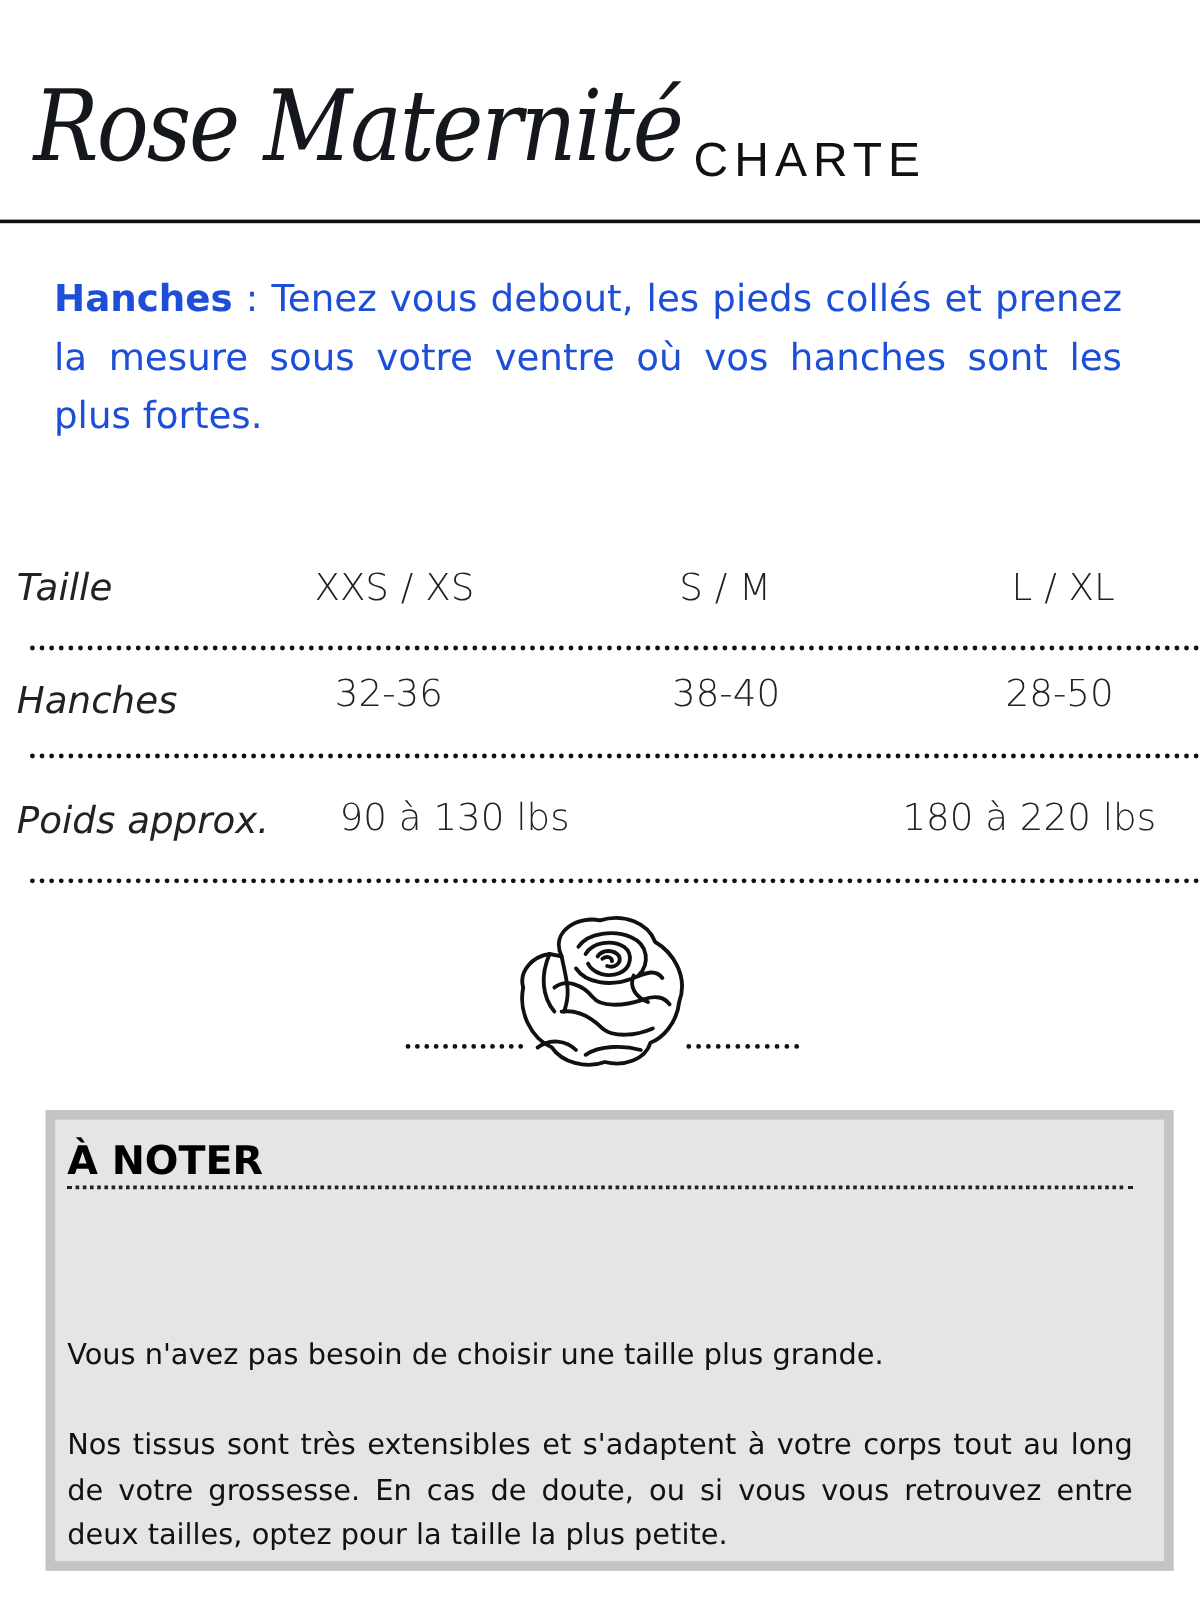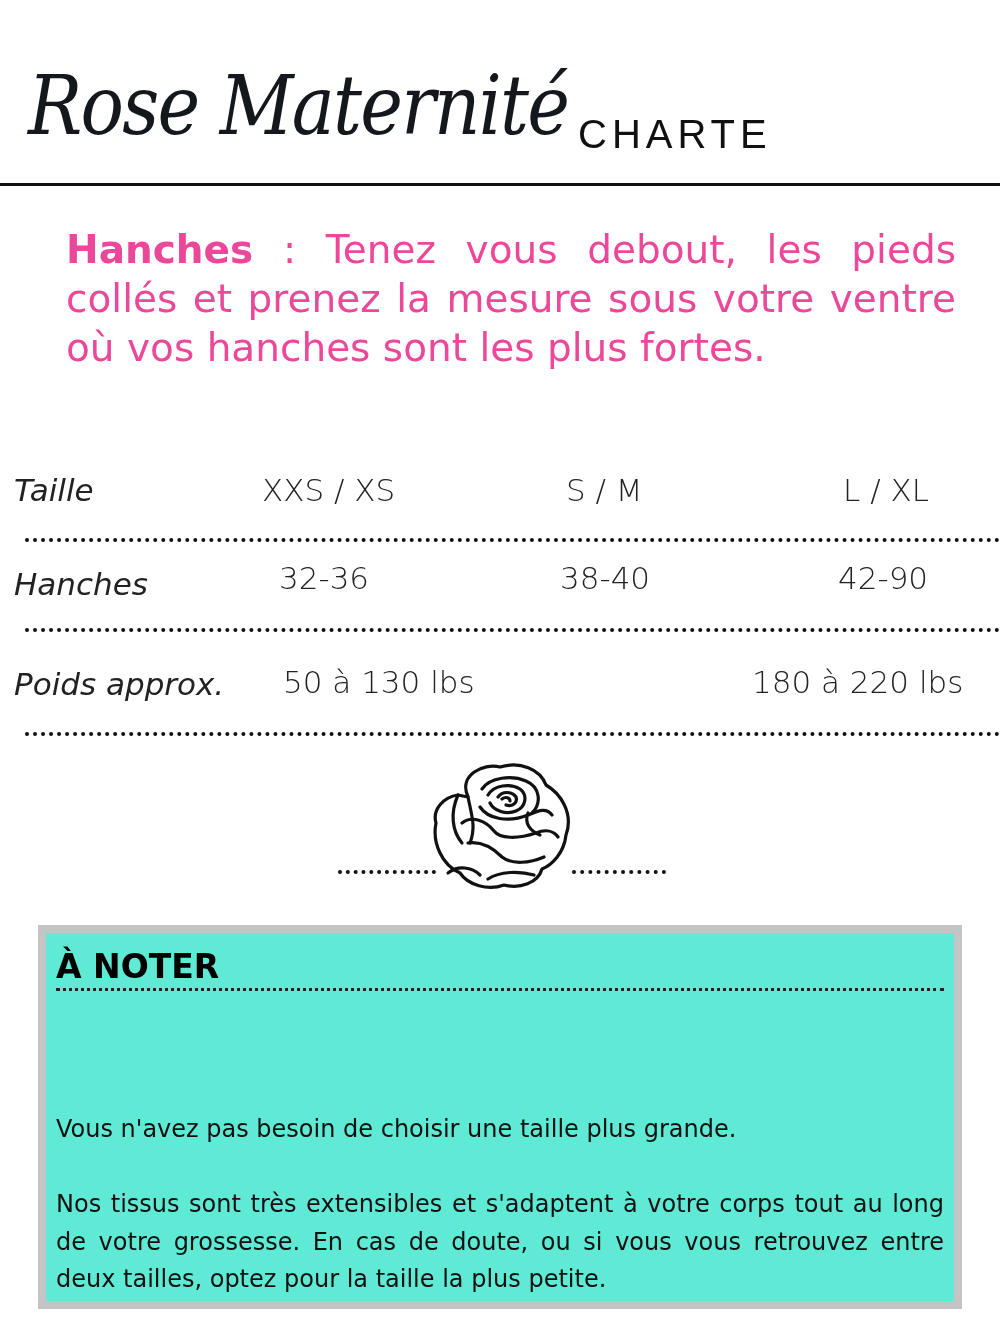--- a/index.html
+++ b/index.html
@@ -17,23 +17,23 @@
       transform: scaleX(0.88); transform-origin: left top;
     }
     .brand-charte {
       position: absolute; left: 578px; top: 112px;
       font-family: "Liberation Sans", sans-serif; font-weight: normal;
       font-size: 40px; letter-spacing: 5px; color: #111;
     }
     .header-rule { position: absolute; left: 0; top: 183px; width: 1000px; height: 3px; background: #111; }
 
     .intro {
-      position: absolute; left: 66px; top: 225px; width: 890px;
-      font-family: "DejaVu Sans", sans-serif; font-size: 39px; line-height: 49px;
-      text-align: justify; color: #ec4899;
+      position: absolute; left: 45px; top: 225px; width: 890px;
+      font-family: "DejaVu Sans", sans-serif; font-size: 31px; line-height: 49px;
+      text-align: justify; color: #1d4ed8;
     }
     .intro b { font-weight: bold; }
 
     .table { position: absolute; left: 0; top: 460px; width: 1000px; }
     .trow { position: absolute; left: 0; width: 1000px; height: 60px; }
     .cell {
       position: absolute; font-family: "DejaVu Sans", sans-serif; font-weight: 300;
       font-size: 31px; color: #222; white-space: nowrap;
     }
     .label { left: 14px; font-style: italic; }
@@ -42,21 +42,21 @@
       border-top: 4px dotted #111;
     }
 
     .rose-wrap { position: absolute; left: 330px; top: 755px; width: 340px; height: 140px; }
     .rose-dots-left { position: absolute; left: 8px; top: 115px; width: 98px; border-top: 4px dotted #111; }
     .rose-dots-right { position: absolute; left: 242px; top: 115px; width: 94px; border-top: 4px dotted #111; }
     .rose-svg { position: absolute; left: 98px; top: 2px; }
 
     .note-box {
       position: absolute; left: 38px; top: 925px; width: 908px; height: 368px;
-      border: 8px solid #c4c4c4; background: #5eead4;
+      border: 8px solid #c4c4c4; background: #e5e5e5; padding-left: 16px;
     }
     .note-title {
       position: absolute; left: 10px; top: 14px;
       font-family: "DejaVu Sans", sans-serif; font-weight: bold; font-size: 33px;
       color: #000; letter-spacing: 0px;
     }
     .note-rule { position: absolute; left: 10px; top: 55px; width: 888px; border-top: 3px dotted #222; }
     .note-text {
       position: absolute; left: 10px; width: 888px;
       font-family: "DejaVu Sans", sans-serif; font-size: 24px; line-height: 37.5px;
@@ -85,27 +85,27 @@
     <span class="cell" style="left:262px">XXS / XS</span>
     <span class="cell" style="left:566px">S / M</span>
     <span class="cell" style="left:843px">L / XL</span>
   </div>
   <div class="dots" style="top:78px"></div>
 
   <div class="trow" style="top:100px">
     <span class="cell label" style="top:6px">Hanches</span>
     <span class="cell" style="left:279px">32-36</span>
     <span class="cell" style="left:560px">38-40</span>
-    <span class="cell" style="left:838px">42-90</span>
+    <span class="cell" style="left:838px">28-50</span>
   </div>
   <div class="dots" style="top:168px"></div>
 
   <div class="trow" style="top:204px">
     <span class="cell label" style="top:2px">Poids approx.</span>
-    <span class="cell" style="left:283px">50 à 130 lbs</span>
+    <span class="cell" style="left:283px">90 à 130 lbs</span>
     <span class="cell" style="left:752px">180 à 220 lbs</span>
   </div>
   <div class="dots" style="top:272px"></div>
 </div>
 
 <div class="rose-wrap">
   <div class="rose-dots-left"></div>
   <svg class="rose-svg" width="150" height="138" viewBox="0 0 150 138" fill="none" stroke="#111" stroke-width="3.2" stroke-linejoin="round" stroke-linecap="round">
     <path d="M40 40 C30 18 55 6 72 10 C92 4 112 12 118 28 C132 36 146 56 138 78 C136 96 124 108 114 112 C110 126 92 132 76 128 C60 134 40 128 32 116 C14 108 4 86 8 66 C4 52 16 40 30 38 Z"></path>
     <path d="M40 40 C44 60 48 70 42 86"></path>

